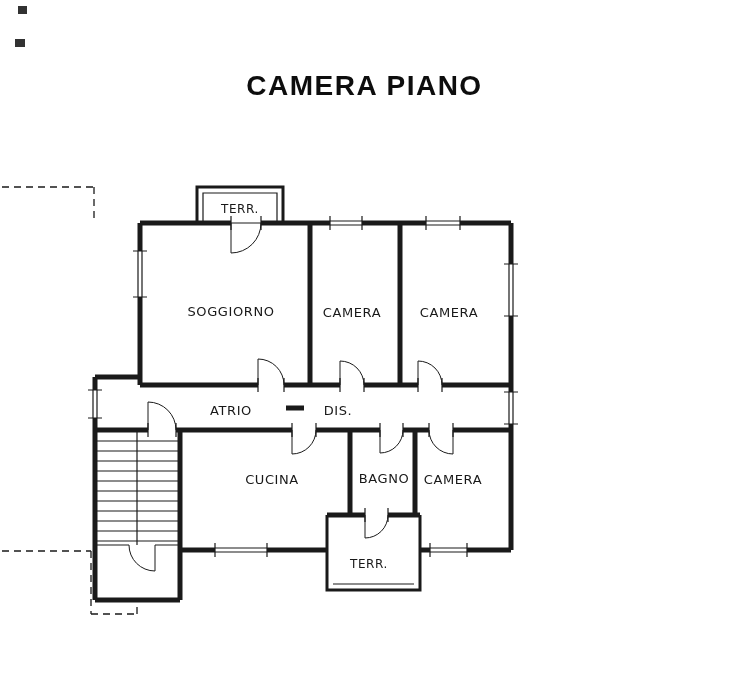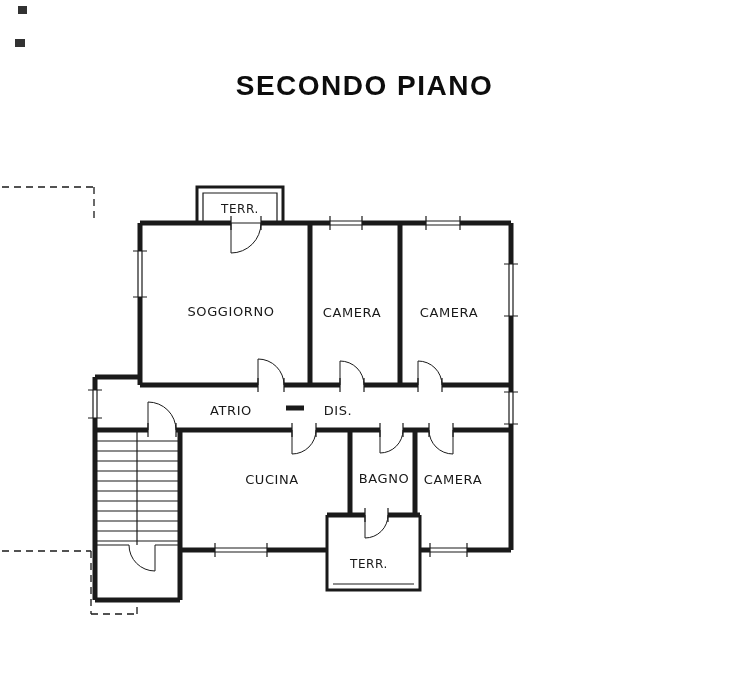--- a/index.html
+++ b/index.html
@@ -36,21 +36,21 @@
     font-family: "DejaVu Sans", sans-serif;
     fill: #181818;
     letter-spacing: 0.6px;
   }
 </style>
 </head>
 <body>
 
 <div class="page">
 
-  <div class="plan-title">SECONDO PIANO</div>
+  <div class="plan-title">CAMERA PIANO</div>
 
   <svg class="floorplan" width="729" height="685" viewBox="0 0 729 685">
 
     <g fill="#1c1c1c" opacity="0.9">
       <rect x="18" y="6" width="9" height="8"></rect>
       <rect x="15" y="39" width="10" height="8"></rect>
     </g>
 
     <g stroke="#1a1a1a" stroke-width="1.3" stroke-dasharray="7 5" fill="none">
       <path d="M2,187 H94 M94,187 V221

